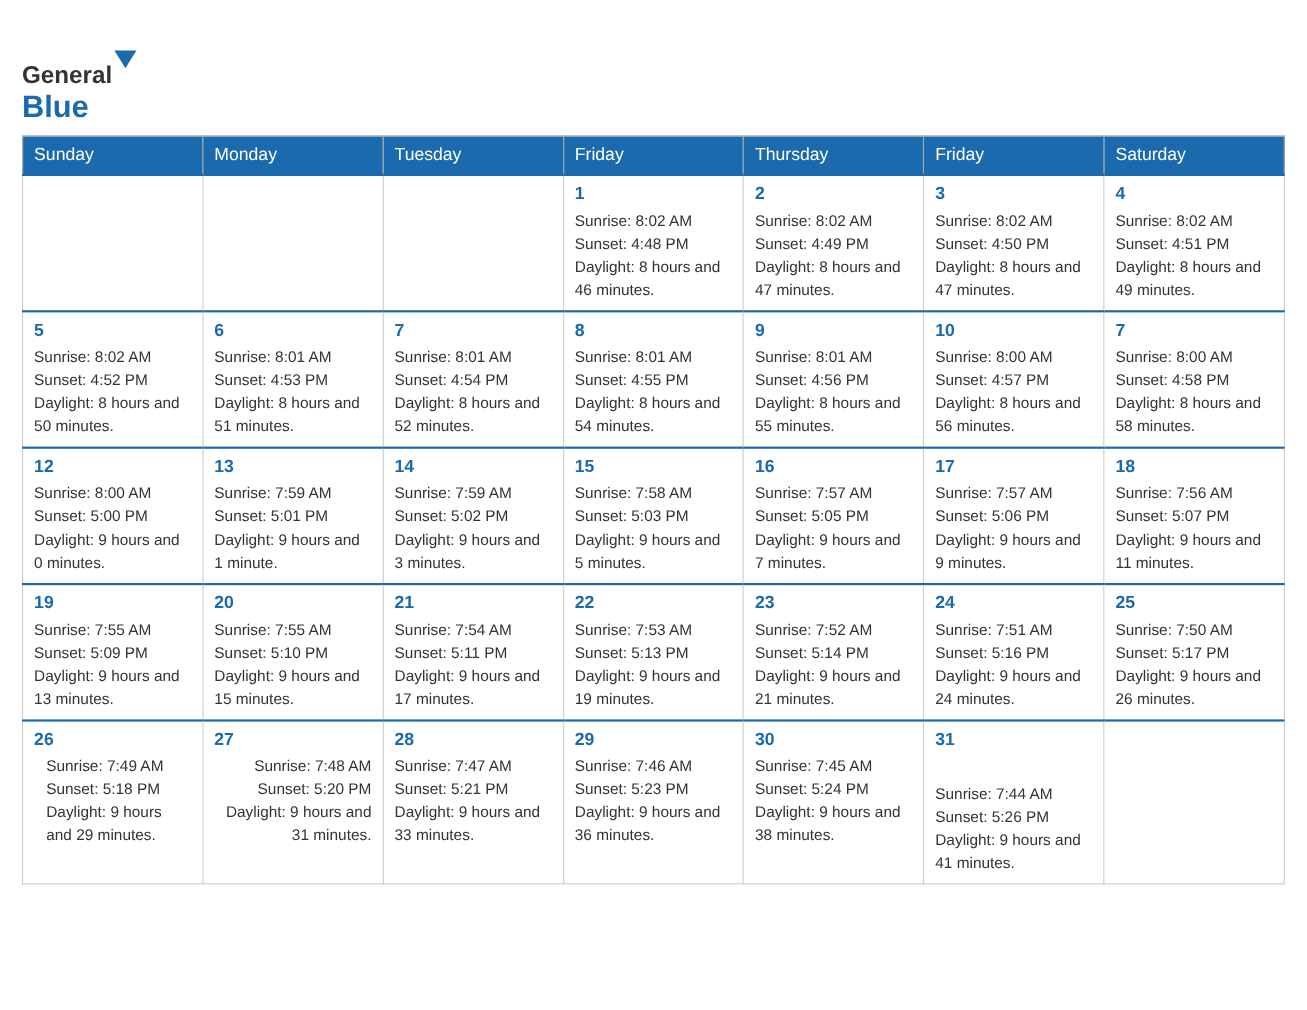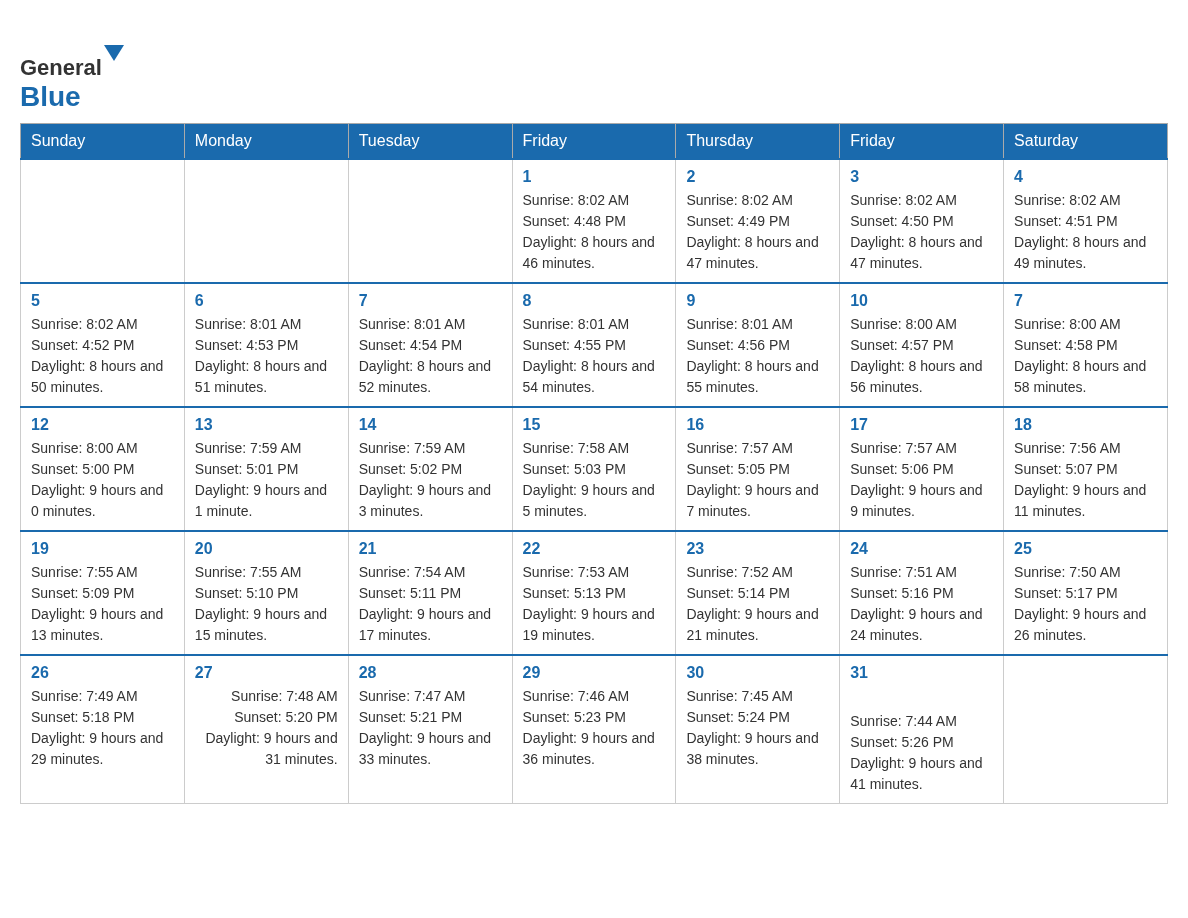--- a/index.html
+++ b/index.html
@@ -273,21 +273,21 @@
         <td>
           <div class="day-number">25</div>
           <div class="day-info" style="white-space: pre-line;">Sunrise: 7:50 AM
 Sunset: 5:17 PM
 Daylight: 9 hours and 26 minutes.</div>
         </td>
       </tr>
       <tr class="week-row">
         <td>
           <div class="day-number">26</div>
-          <div class="day-info" style="white-space: pre-line;">Sunrise: 7:49 AM
+          <div class="day-info" style="white-space: pre-line; margin-left: 11px;">Sunrise: 7:49 AM
 Sunset: 5:18 PM
 Daylight: 9 hours and 29 minutes.</div>
         </td>
         <td>
           <div class="day-number">27</div>
           <div class="day-info" style="white-space: pre-line; text-align: right;">Sunrise: 7:48 AM
 Sunset: 5:20 PM
 Daylight: 9 hours and 31 minutes.</div>
         </td>
         <td>

